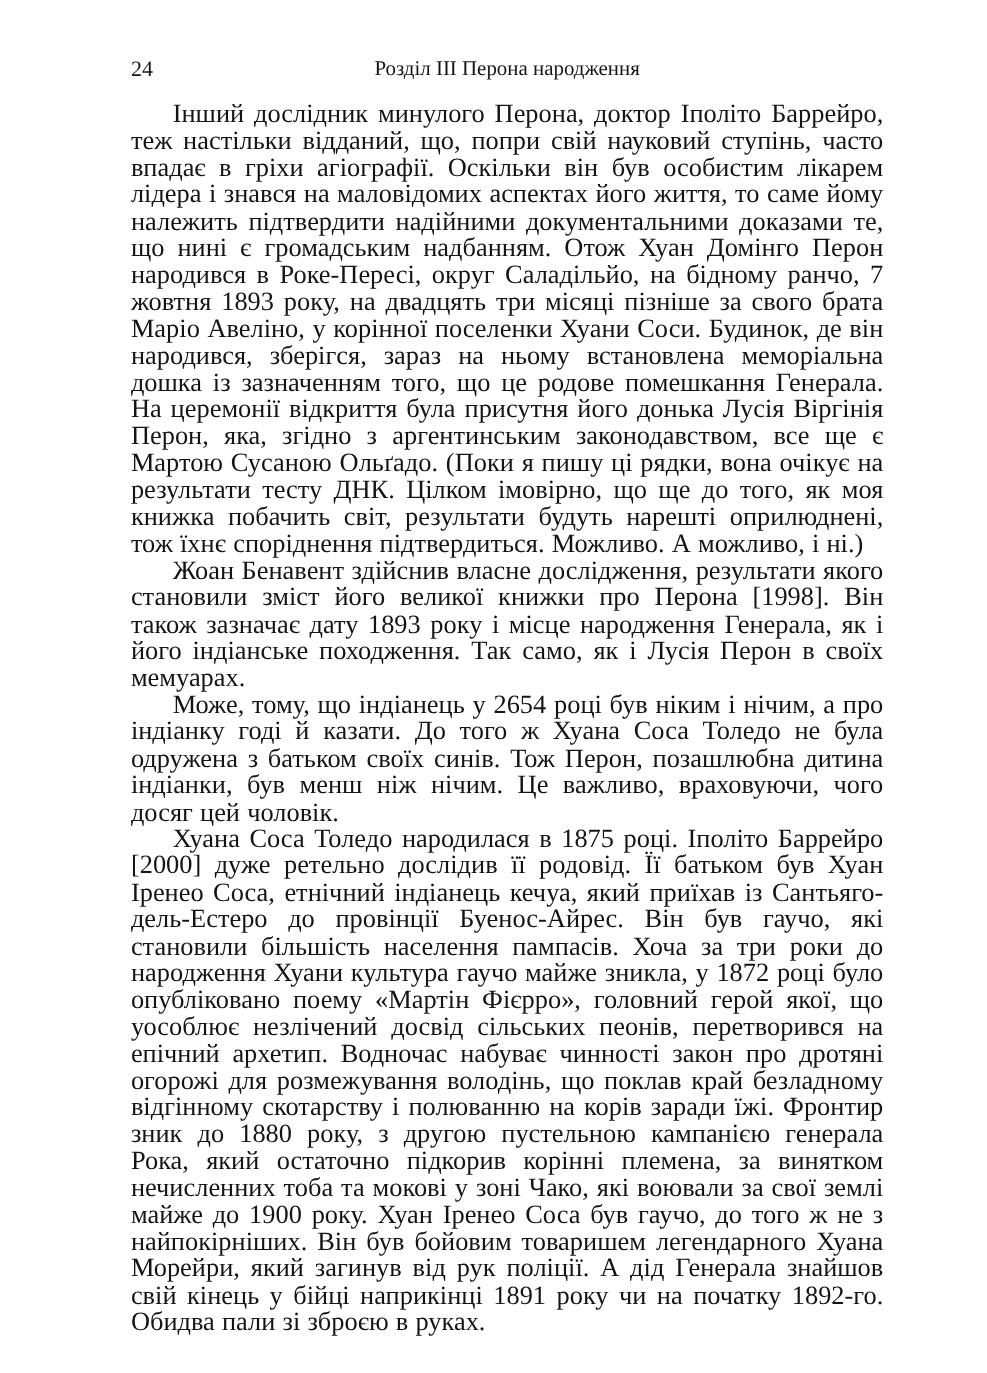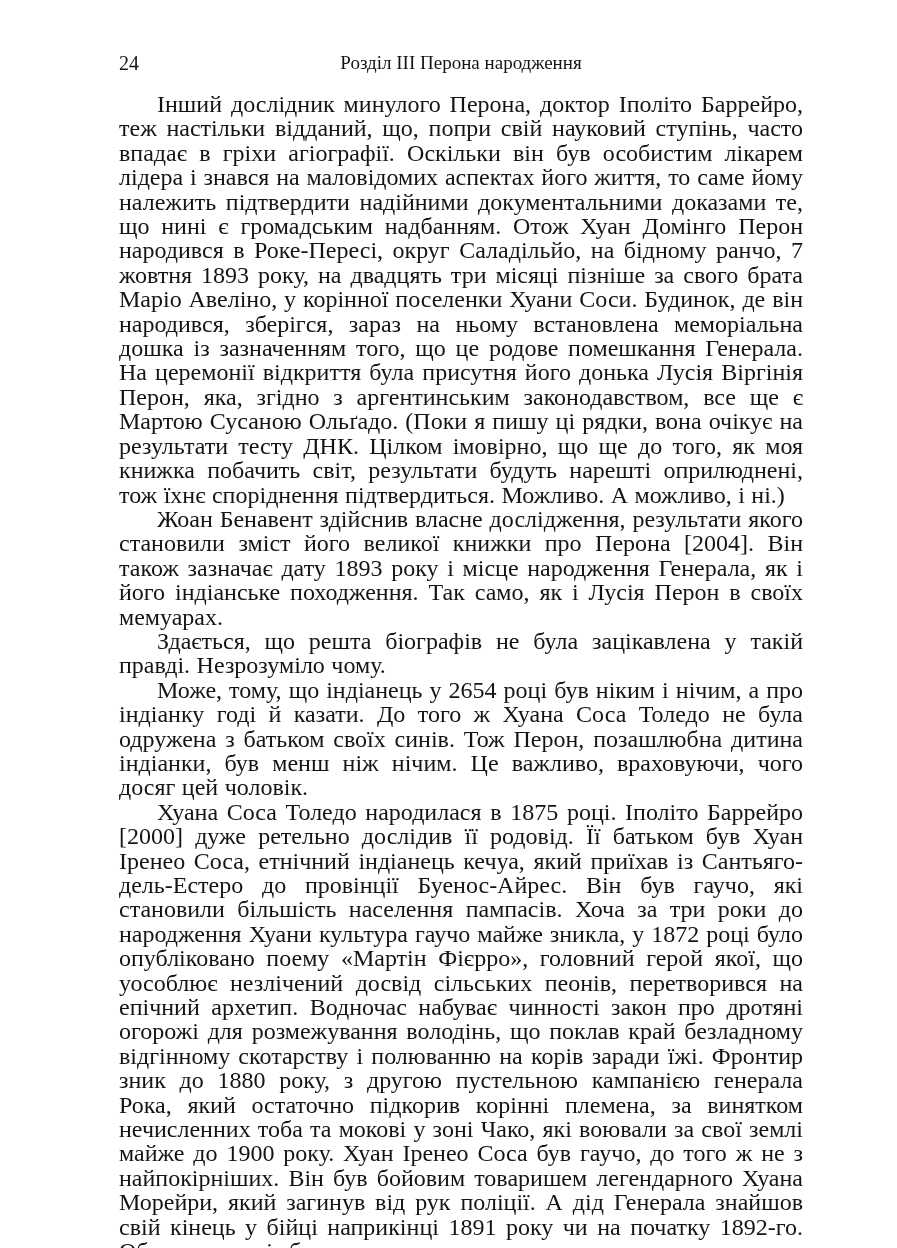--- a/index.html
+++ b/index.html
@@ -50,18 +50,17 @@
 </head>
 <body>
 
 <div class="page">
   <div class="running-header">
     <span class="page-number">24</span>
     <span class="chapter-title">Розділ III Перона народження</span>
   </div>
   <div class="body-text">
     <p>Інший дослідник минулого Перона, доктор Іполіто Баррейро, теж настільки відданий, що, попри свій науковий ступінь, часто впадає в гріхи агіографії. Оскільки він був особистим лікарем лідера і знався на маловідомих аспектах його життя, то саме йому належить підтвердити надійними документальними доказами те, що нині є громадським надбанням. Отож Хуан Домінго Перон народився в Роке-Пересі, округ Саладільйо, на бідному ранчо, 7 жовтня 1893 року, на двадцять три місяці пізніше за свого брата Маріо Авеліно, у корінної поселенки Хуани Соси. Будинок, де він народився, зберігся, зараз на ньому встановлена меморіальна дошка із зазначенням того, що це родове помешкання Генерала. На церемонії відкриття була присутня його донька Лусія Віргінія Перон, яка, згідно з аргентинським законодавством, все ще є Мартою Сусаною Ольґадо. (Поки я пишу ці рядки, вона очікує на результати тесту ДНК. Цілком імовірно, що ще до того, як моя книжка побачить світ, результати будуть нарешті оприлюднені, тож їхнє споріднення підтвердиться. Можливо. А можливо, і ні.)</p>
-    <p>Жоан Бенавент здійснив власне дослідження, результати якого становили зміст його великої книжки про Перона [2004]. Він також зазначає дату 1893 року і місце народження Генерала, як і його індіанське походження. Так само, як і Лусія Перон в своїх мемуарах.</p>
-    <p>Здається, що решта біографів не була зацікавлена у такій правді. Незрозуміло чому.</p>
+    <p>Жоан Бенавент здійснив власне дослідження, результати якого становили зміст його великої книжки про Перона [1998]. Він також зазначає дату 1893 року і місце народження Генерала, як і його індіанське походження. Так само, як і Лусія Перон в своїх мемуарах.</p>
     <p>Може, тому, що індіанець у 2654 році був ніким і нічим, а про індіанку годі й казати. До того ж Хуана Соса Толедо не була одружена з батьком своїх синів. Тож Перон, позашлюбна дитина індіанки, був менш ніж нічим. Це важливо, враховуючи, чого досяг цей чоловік.</p>
     <p>Хуана Соса Толедо народилася в 1875 році. Іполіто Баррейро [2000] дуже ретельно дослідив її родовід. Її батьком був Хуан Іренео Соса, етнічний індіанець кечуа, який приїхав із Сантьяго-дель-Естеро до провінції Буенос-Айрес. Він був гаучо, які становили більшість населення пампасів. Хоча за три роки до народження Хуани культура гаучо майже зникла, у 1872 році було опубліковано поему «Мартін Фієрро», головний герой якої, що уособлює незлічений досвід сільських пеонів, перетворився на епічний архетип. Водночас набуває чинності закон про дротяні огорожі для розмежування володінь, що поклав край безладному відгінному скотарству і полюванню на корів заради їжі. Фронтир зник до 1880 року, з другою пустельною кампанією генерала Рока, який остаточно підкорив корінні племена, за винятком нечисленних тоба та мокові у зоні Чако, які воювали за свої землі майже до 1900 року. Хуан Іренео Соса був гаучо, до того ж не з найпокірніших. Він був бойовим товаришем легендарного Хуана Морейри, який загинув від рук поліції. А дід Генерала знайшов свій кінець у бійці наприкінці 1891 року чи на початку 1892-го. Обидва пали зі зброєю в руках.</p>
   </div>
 </div>
 
 </body></html>

